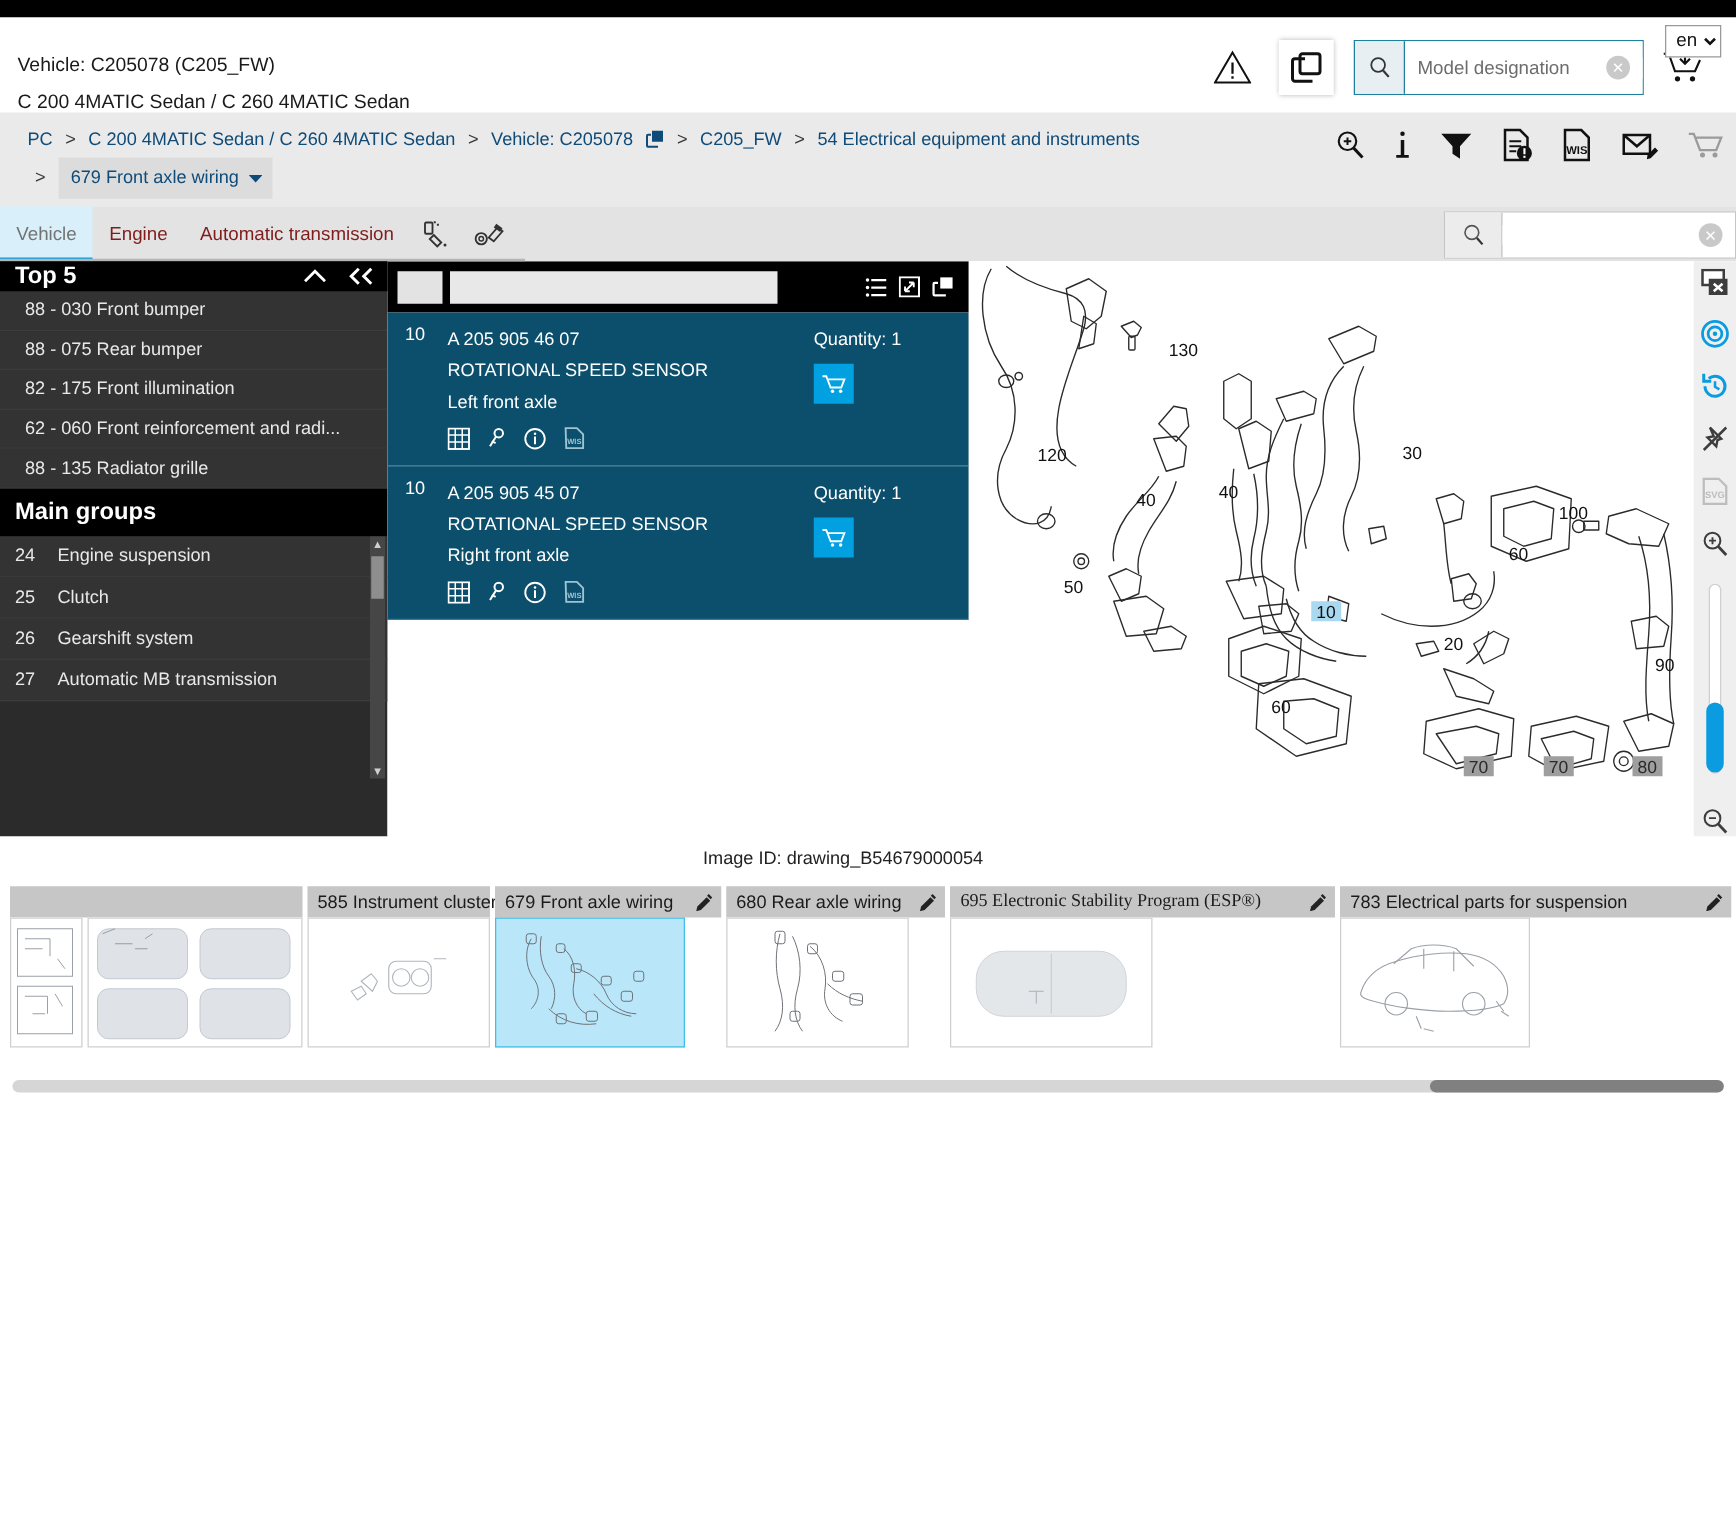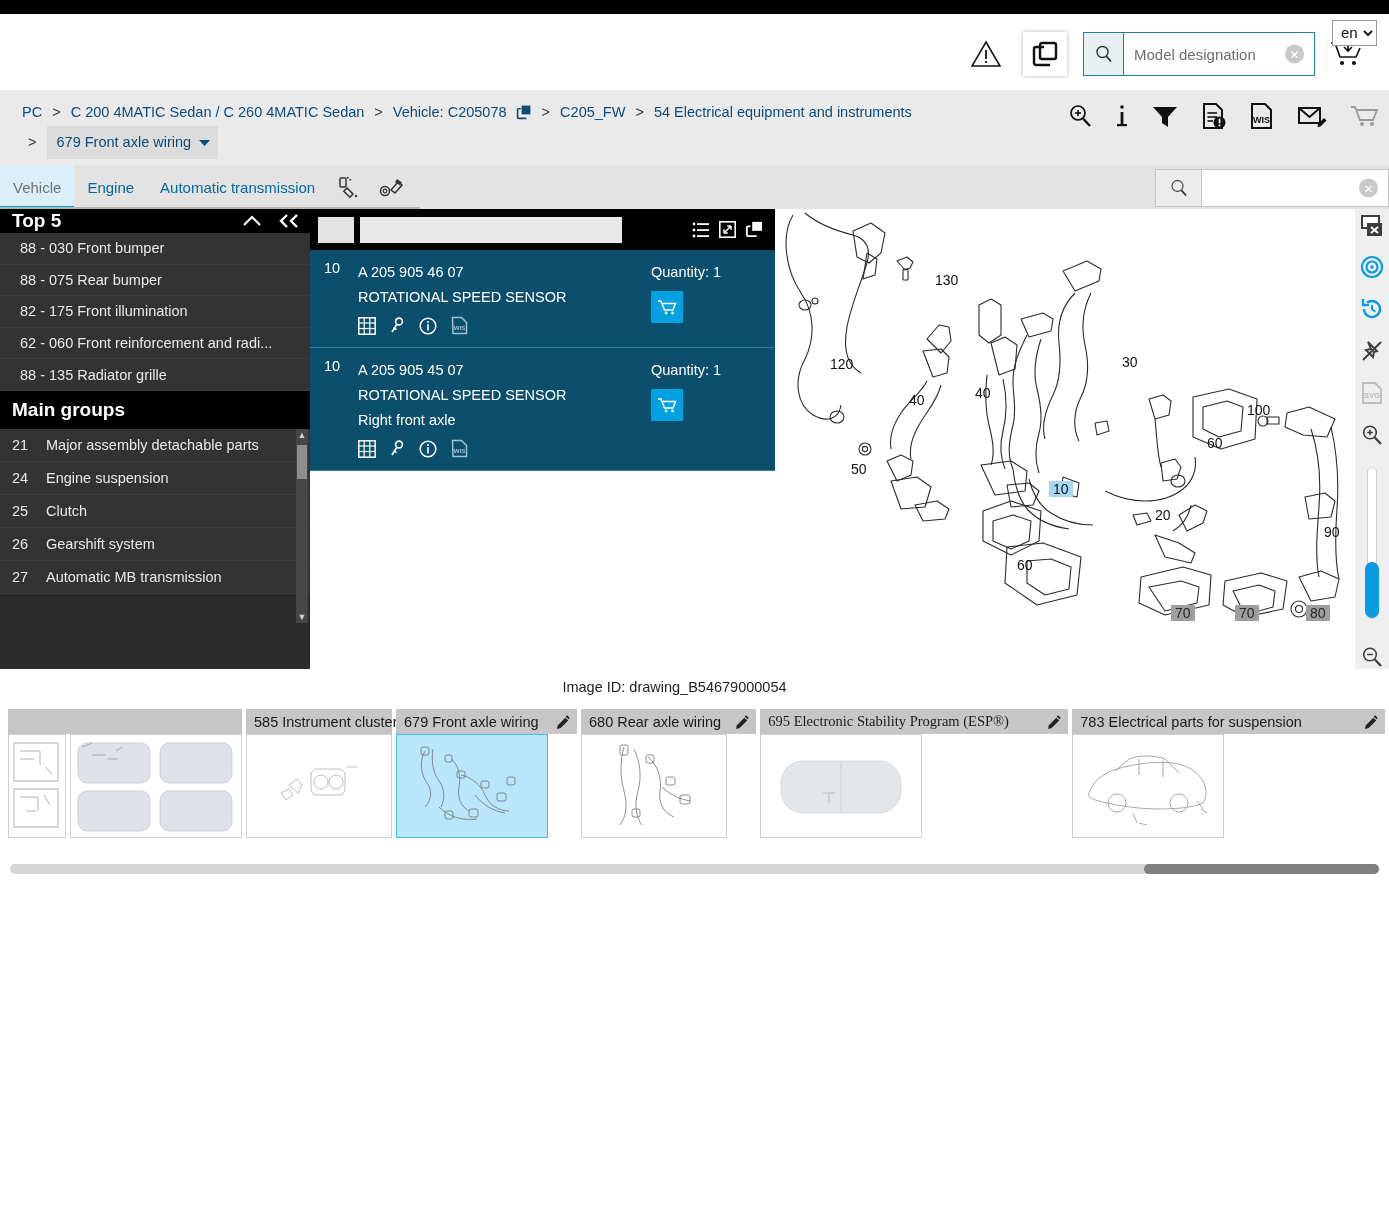--- a/index.html
+++ b/index.html
@@ -86,21 +86,21 @@
     display: flex; align-items: center; gap: 22px;
   }
 
   
   .tab-bar {
     height: 44px; background: #e3e3e3; display: flex; align-items: stretch;
     position: relative;
   }
   .tab {
     display: flex; align-items: center; padding: 0 13px;
-    font-size: 15px; color: #0369a1; position: relative;
+    font-size: 15px; color: #7f1d1d; position: relative;
   }
   .tab.active { background: #d9effa; color: #737373; }
   .tab.active:after {
     content: ""; position: absolute; left: 0; right: 0; bottom: 0;
     height: 3px; background: #00a0df;
   }
   .tab-ico { display: flex; align-items: center; padding: 0 8px; }
   .tab-underline {
     position: absolute; left: 0; width: 420px; bottom: 0;
     height: 2px; background: #b5b5b5;
@@ -216,20 +216,24 @@
   .hscroll .hthumb { position: absolute; right: 0; top: 0; height: 10px; width: 235px; background: #808080; border-radius: 5px; }
 
   svg { display: block; }
 </style>
 </head>
 <body>
 
 <div class="top-strip"></div>
 
 <div class="header">
+  <div class="veh-block">
+    <div class="veh-line">Vehicle: C205078 (C205_FW)</div>
+    <div class="veh-line">C 200 4MATIC Sedan / C 260 4MATIC Sedan</div>
+  </div>
 
   <div class="header-right">
     <div class="warn-icon">
       <svg width="30" height="28" viewBox="0 0 30 28">
           <path d="M15 2 L29 26 L1 26 Z" fill="none" stroke="#111" stroke-width="1.6"></path>
           <rect x="14.1" y="10" width="1.8" height="9" fill="#111"></rect>
           <rect x="14.1" y="21" width="1.8" height="2" fill="#111"></rect>
         </svg>
     </div>
     <div class="copy-btn">
@@ -413,24 +417,20 @@
     <div class="sb-item">88 - 075 Rear bumper</div>
     <div class="sb-item">82 - 175 Front illumination</div>
     <div class="sb-item">62 - 060 Front reinforcement and radi...</div>
     <div class="sb-item">88 - 135 Radiator grille</div>
 
     <div class="mg-head">
       <span>Main groups</span>
     </div>
 
     <div class="mg-wrap">
-      <div class="mg-item" style="padding-right:22px;">
-        <span class="mg-num">21</span>
-        <span>Major assembly detachable parts</span>
-      </div>
       <div class="mg-item">
         <span class="mg-num">24</span>
         <span>Engine suspension</span>
       </div>
       <div class="mg-item">
         <span class="mg-num">25</span>
         <span>Clutch</span>
       </div>
       <div class="mg-item">
         <span class="mg-num">26</span>
@@ -480,20 +480,21 @@
             </svg>
         </span>
       </div>
     </div>
 
     <div class="part-row">
       <div class="pr-num">10</div>
       <div class="pr-body">
         <div class="pr-no">A 205 905 46 07</div>
         <div class="pr-desc">ROTATIONAL SPEED SENSOR</div>
+        <div class="pr-pos">Left front axle</div>
         <div class="pr-icons">
           <span>
             <svg width="18" height="18" viewBox="0 0 18 18">
                 <rect x="0.8" y="0.8" width="16.4" height="16.4" fill="none" stroke="#fff" stroke-width="1.5"></rect>
                 <line x1="0.8" y1="6" x2="17.2" y2="6" stroke="#fff" stroke-width="1.2"></line>
                 <line x1="0.8" y1="11.5" x2="17.2" y2="11.5" stroke="#fff" stroke-width="1.2"></line>
                 <line x1="6.2" y1="0.8" x2="6.2" y2="17.2" stroke="#fff" stroke-width="1.2"></line>
                 <line x1="11.8" y1="0.8" x2="11.8" y2="17.2" stroke="#fff" stroke-width="1.2"></line>
               </svg>
           </span>

